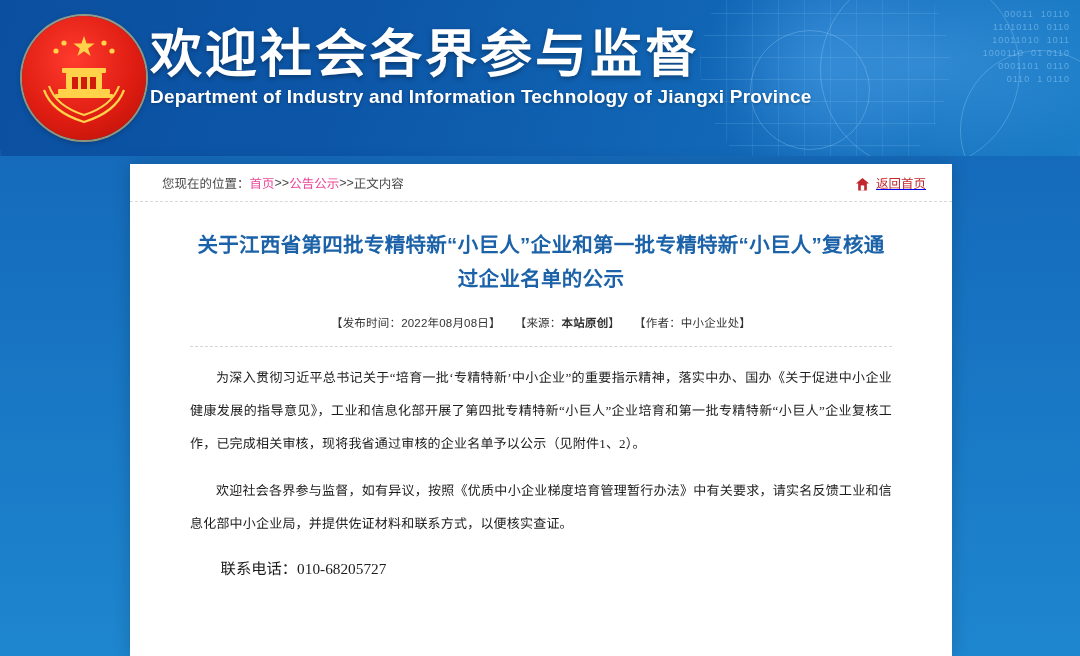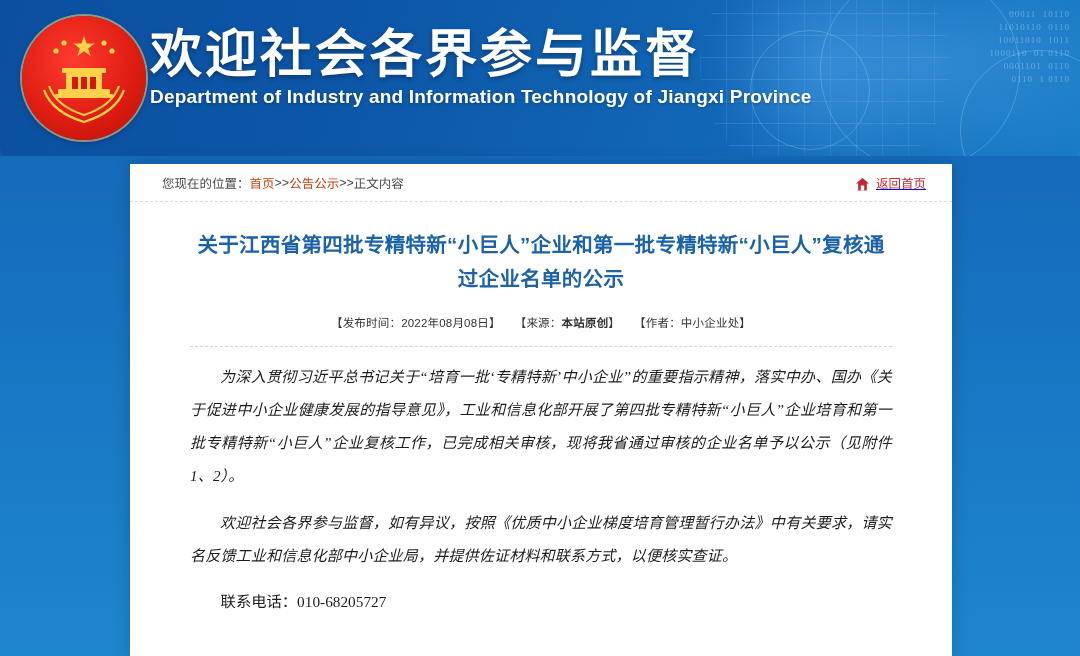--- a/index.html
+++ b/index.html
@@ -41,21 +41,21 @@
     background:
       repeating-linear-gradient(0deg, rgba(150,210,255,0.16) 0 1px, rgba(0,0,0,0) 1px 22px),
       repeating-linear-gradient(90deg, rgba(150,210,255,0.12) 0 1px, rgba(0,0,0,0) 1px 26px),
       radial-gradient(circle at 50% 50%, rgba(90,175,245,0.35), rgba(20,90,170,0) 70%);
   }
   .deco-bits {
     position: absolute;
     right: 10px; top: 8px;
     width: 270px; height: 146px;
     color: rgba(175,225,255,0.42);
-    font-family: Liberation Serif, serif;
+    font-family: Liberation Sans, sans-serif;
     font-size: 9px;
     line-height: 13px;
     letter-spacing: 1px;
     white-space: pre;
     text-align: right;
   }
   .deco-lines {
     position: absolute;
     left: 0; bottom: 0; width: 100%; height: 100%;
     background:
@@ -113,21 +113,21 @@
     height: 38px;
     border-bottom: 1px dashed #d8d8d8;
     display: flex;
     align-items: center;
     padding: 0 26px 0 32px;
     font-size: 12.5px;
     color: #4a4a4a;
   }
   .crumb-left { display: flex; align-items: center; gap: 0; }
   .crumb-left span { color: #4a4a4a; }
-  .crumb-link { color: #c2410c; text-decoration: none; }
+  .crumb-link { color: #ec4899; text-decoration: none; }
   .crumb-spacer { flex: 1; }
   .home-wrap { display: flex; align-items: flex-end; gap: 6px; }
   .home-icon {
     width: 15px; height: 15px;
     display: inline-block;
     position: relative;
   }
   .home-icon svg { display: block; }
   .home-text { color: #c1272d; font-size: 12.5px; }
 
@@ -154,29 +154,28 @@
   .meta-sep { display: inline-block; width: 14px; }
 
   .divider {
     margin: 16px 0 0 0;
     border: none;
     border-top: 1px dashed #d5d5d5;
     height: 0;
   }
 
   .para {
-    font-size: 15px;
+    font-size: 13px;
     color: #1c1c1c;
     line-height: 33px;
     text-align: justify;
     margin: 14px 0 0 0;
     text-indent: 2em;
     letter-spacing: 0.2px;
     font-family: "Liberation Serif", serif;
-    font-style: italic;
   }
   .info-line {
     font-size: 15.3px;
     color: #1c1c1c;
     line-height: 33px;
     margin: 12px 0 0 0;
     text-indent: 2em;
     font-family: "Liberation Serif", serif;
   }
   .info-line .val { font-family: "Liberation Serif", serif; }

